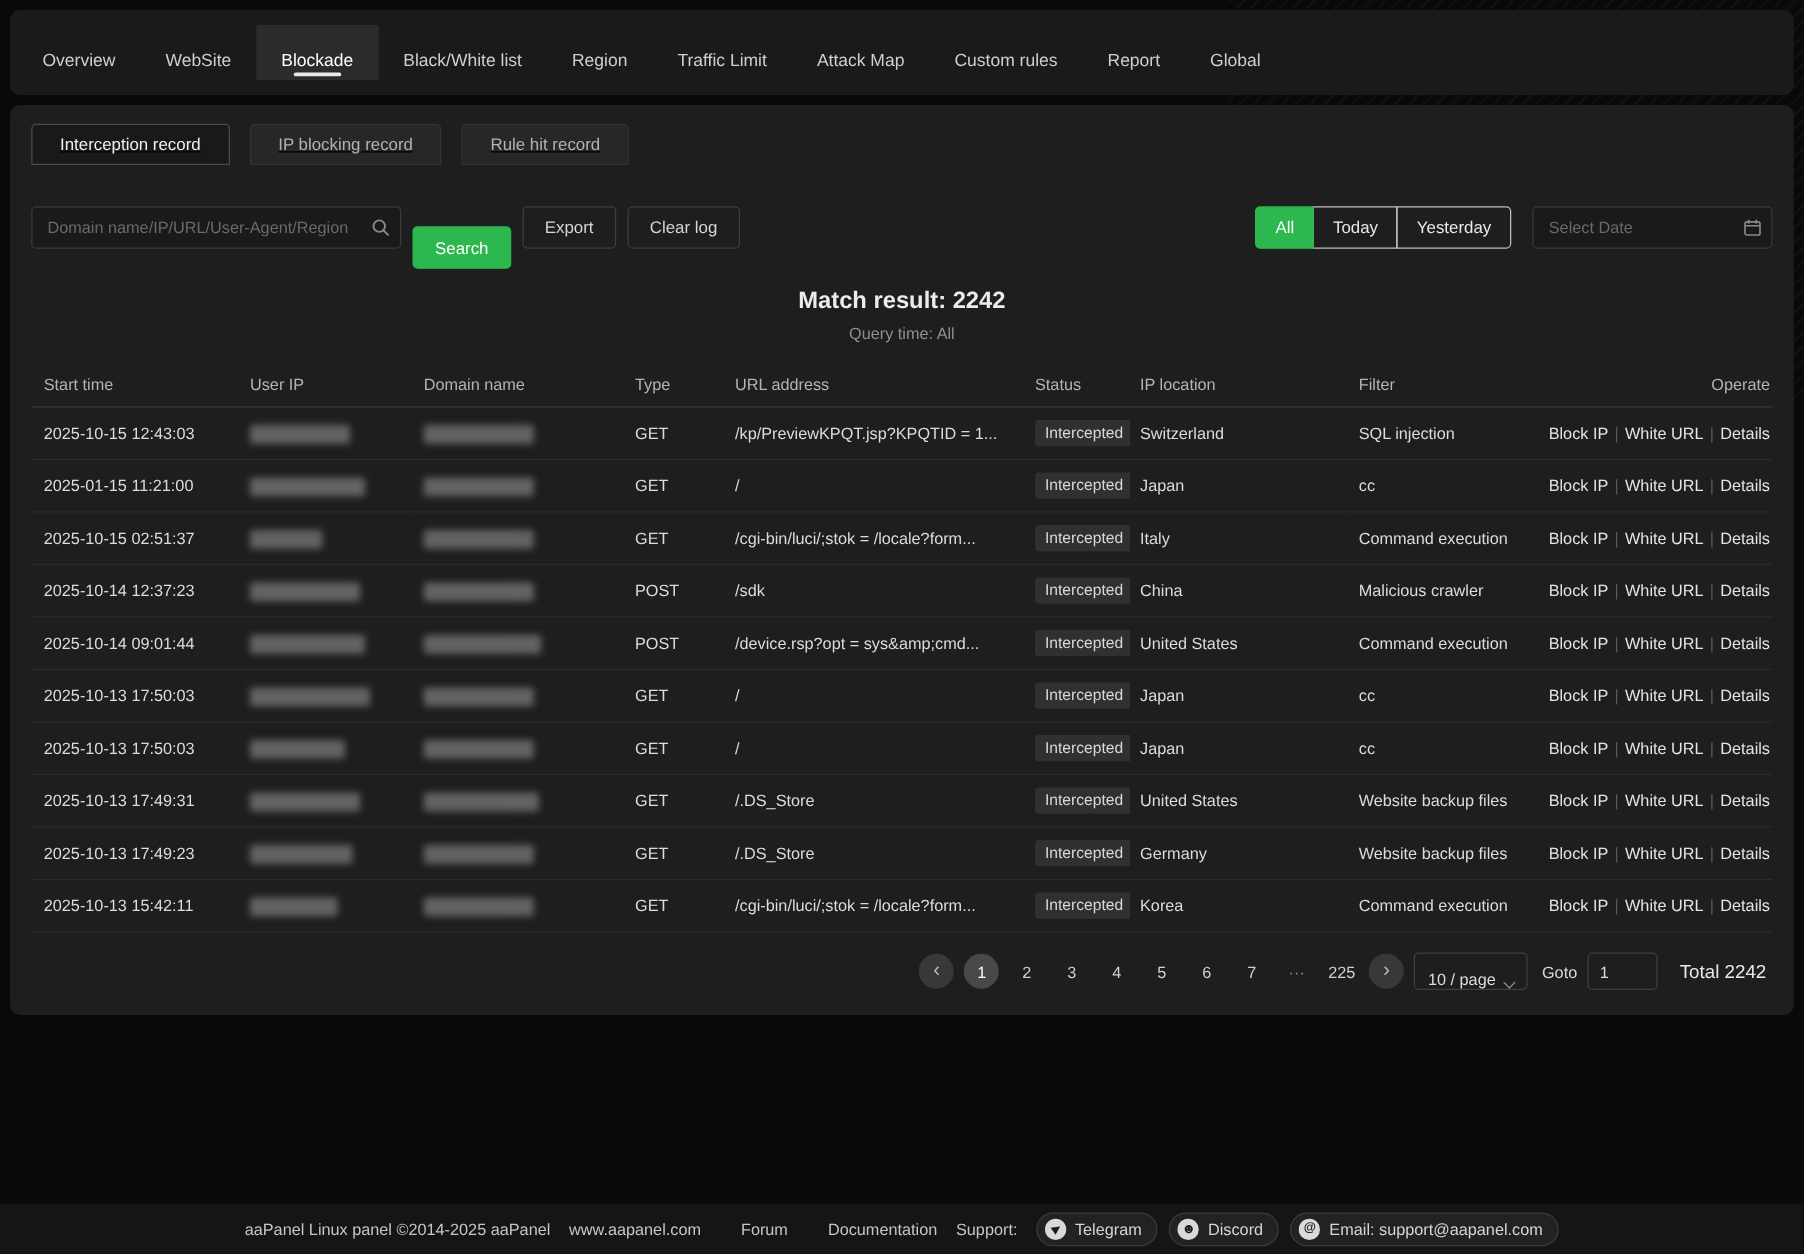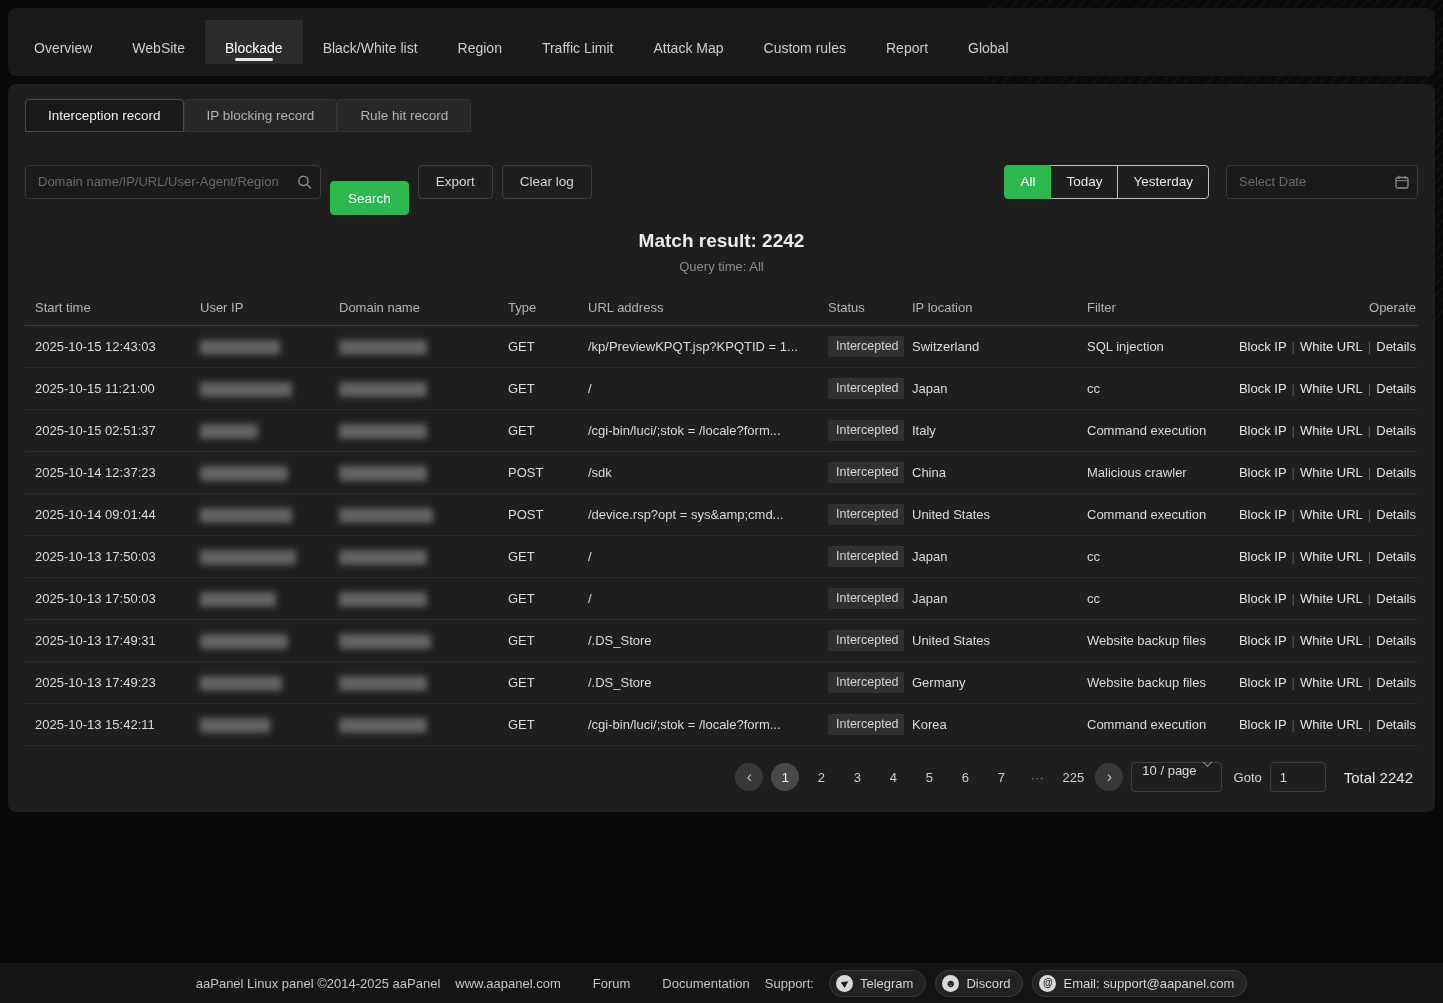--- a/index.html
+++ b/index.html
@@ -30,21 +30,21 @@
     content:""; position:absolute; left:50%; transform:translateX(-50%);
     bottom:3px; width:38px; height:3px; background:#e9e9e9; border-radius:2px;
   }
 
   
   .panel{
     position:relative; z-index:2; margin:8px 8px 0; background:#1e1e1e;
     border-radius:8px; padding:15px 0 20px;
   }
 
-  .subtabs{ display:flex; gap:0; padding:0 17px; }
+  .subtabs{ display:flex; gap:16px; padding:0 17px;text-decoration:underline; }
   .subtab{
     height:33px; line-height:31px; padding:0 22px; font-size:13.5px; cursor:pointer;
     color:#b3b3b3; background:#272727; border:1px solid #333333; border-radius:4px 4px 0 0;
     white-space:nowrap;
   }
   .subtab.active{ background:#191919; color:#f0f0f0; border-color:#4a4a4a; }
 
   .toolbar{ display:flex; align-items:center; padding:16px 17px 0; gap:9px; }
   .search-wrap{ position:relative; width:296px; height:34px; }
   .search-wrap input{
@@ -126,21 +126,21 @@
   }
   .page-circle{
     width:28px; height:28px; border-radius:50%; display:flex; align-items:center;
     justify-content:center; cursor:pointer; color:#cfcfcf; flex:0 0 auto;
   }
   .page-arrow{ background:#383838; color:#bdbdbd; font-size:16px; }
   .page-num.active{ background:#484848; color:#ffffff; }
   .page-ellipsis{ color:#8a8a8a; }
   .pagesize{
     height:30px; border:1px solid #3e3e3e; border-radius:4px; padding:0 10px;
-    display:flex; align-items:flex-start; gap:7px; cursor:pointer; color:#dddddd;
+    display:flex; align-items:flex-end; gap:7px; cursor:pointer; color:#dddddd;
   }
   .chev-down{
     width:7px; height:7px; border-right:1.5px solid #999; border-bottom:1.5px solid #999;
     transform:rotate(45deg) translate(-1px,-1px); margin-top:-3px;
   }
   .goto-label{ margin-left:4px; color:#d9d9d9; }
   .goto-input{
     width:56px; height:30px; background:transparent; border:1px solid #3e3e3e; border-radius:4px;
     color:#dddddd; font-size:13px; padding:0 9px; outline:none;
     font-family:"Liberation Sans", sans-serif;
@@ -262,21 +262,21 @@
             <td><span class="blur blur-ip"></span></td>
             <td><span class="blur blur-domain"></span></td>
             <td>GET</td>
             <td class="url-cell">/kp/PreviewKPQT.jsp?KPQTID = 1...</td>
             <td><span class="badge">Intercepted</span></td>
             <td>Switzerland</td>
             <td>SQL injection</td>
             <td class="operate"><span class="op-link">Block IP</span><span class="op-sep">|</span><span class="op-link">White URL</span><span class="op-sep">|</span><span class="op-link">Details</span></td>
           </tr>
           <tr>
-            <td>2025-10-15 11:21:00</td>
+            <td>2025-01-15 11:21:00</td>
             <td><span class="blur blur-ip"></span></td>
             <td><span class="blur blur-domain"></span></td>
             <td>GET</td>
             <td class="url-cell">/</td>
             <td><span class="badge">Intercepted</span></td>
             <td>Japan</td>
             <td>cc</td>
             <td class="operate"><span class="op-link">Block IP</span><span class="op-sep">|</span><span class="op-link">White URL</span><span class="op-sep">|</span><span class="op-link">Details</span></td>
           </tr>
           <tr>

